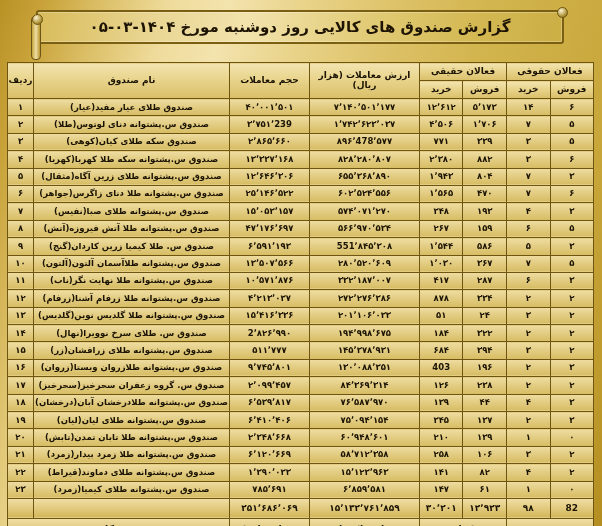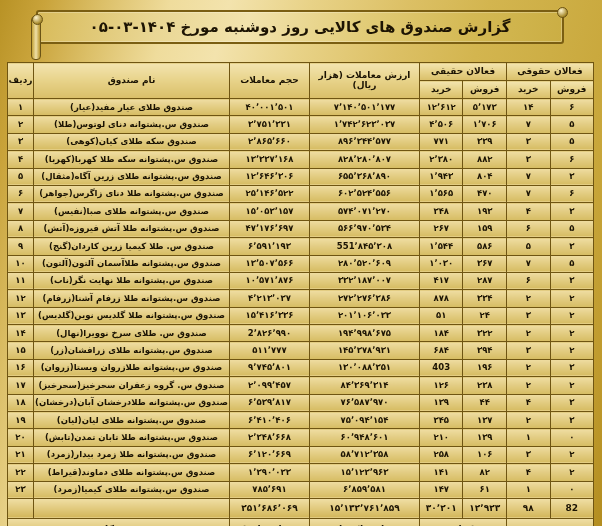--- a/index.html
+++ b/index.html
@@ -194,30 +194,30 @@
           <td class="num">۴۰٬۰۰۱٬۵۰۱</td>
           <td class="fundname">صندوق طلای عیار مفید(عیار)</td>
           <td class="rowidx">۱</td>
         </tr>
         <tr>
           <td class="num">۵</td>
           <td class="num">۷</td>
           <td class="num">۱٬۷۰۶</td>
           <td class="num">۴٬۵۰۶</td>
           <td class="num">۱٬۷۴۲٬۶۲۳٬۰۳۷</td>
-          <td class="num">۳٬۷۵۱٬۳۳۱</td>
+          <td class="num">۳٬۷۵۱٬239</td>
           <td class="fundname">صندوق س.پشتوانه دنای لوتوس(طلا)</td>
           <td class="rowidx">۲</td>
         </tr>
         <tr>
           <td class="num">۵</td>
           <td class="num">۳</td>
           <td class="num">۳۳۹</td>
           <td class="num">۷۷۱</td>
-          <td class="num">۸۹۶٬۳۴۴٬۵۷۷</td>
+          <td class="num">۸۹۶٬478٬۵۷۷</td>
           <td class="num">۲٬۸۶۵٬۶۶۰</td>
           <td class="fundname">صندوق سکه طلای کیان(کوهی)</td>
           <td class="rowidx">۳</td>
         </tr>
         <tr>
           <td class="num">۶</td>
           <td class="num">۳</td>
           <td class="num">۸۸۲</td>
           <td class="num">۲٬۳۸۰</td>
           <td class="num">۸۲۸٬۲۸۰٬۸۰۷</td>

